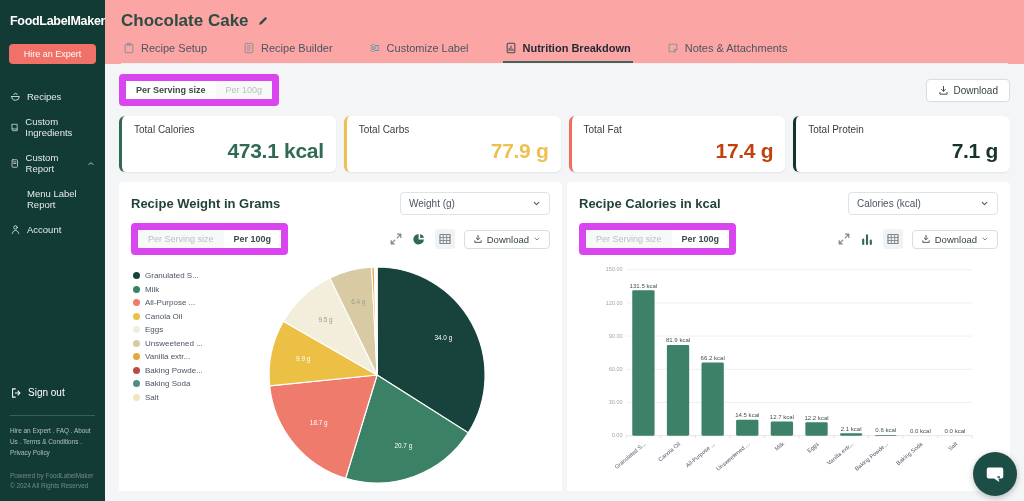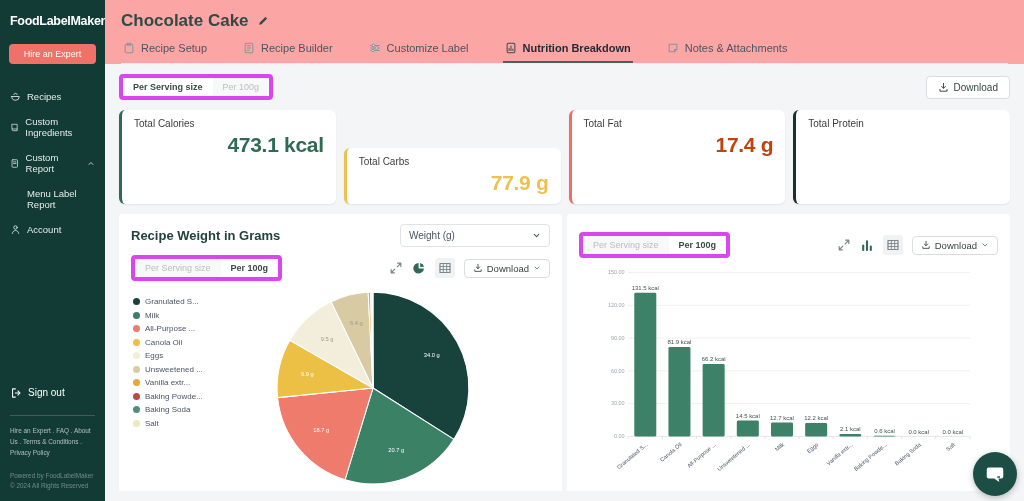--- a/index.html
+++ b/index.html
@@ -31,21 +31,21 @@
   .pencil { width:12px; height:12px; color:#2e4b44; cursor:pointer; }
   .tabs { display:flex; gap:32px; margin-top:11px; border-bottom:1px solid #eceef0; }
   .tab { display:flex; align-items:center; gap:6px; padding:0 2px 9px; font-size:11px; color:#4b5563; cursor:pointer; }
   .tab .ticon { width:12px; height:12px; display:inline-flex; color:#8a949c; }
   .tab.active { color:#1f2a37; font-weight:bold; box-shadow:inset 0 -2px 0 #46635c; }
   .tab.active .ticon { color:#3c4d49; }
 
   .content { flex:1; min-height:0; padding:10px 14px; display:flex; flex-direction:column; }
   .row1 { display:flex; justify-content:space-between; align-items:center; }
 
-  .segtoggle { display:inline-flex; border:4px solid #d946ef; border-radius:4px; overflow:hidden; background:#f7f8f8; }
+  .segtoggle { display:inline-flex; border:7px solid #d946ef; border-radius:4px; overflow:hidden; background:#f7f8f8; }
   .seg { padding:4px 10px; font-size:9px; color:#b9bfc3; cursor:pointer; white-space:nowrap; }
   .seg.on { background:#fff; color:#3b4b47; font-weight:bold; }
 
   .dl-btn { display:inline-flex; align-items:center; gap:5px; background:#fff; border:1px solid #d9dde0; border-radius:4px; padding:5px 11px; font-size:10px; color:#33433e; cursor:pointer; }
   .dl-btn .dic { width:11px; height:11px; display:inline-flex; color:#33433e; }
 
   .cards { display:grid; grid-template-columns:repeat(4,1fr); gap:8px; margin-top:10px; }
   .card { background:#fff; border-radius:6px; padding:8px 12px 9px; box-shadow:0 1px 2px rgba(0,0,0,.07); border-left:3px solid #a21caf; }
   .card .clabel { font-size:10px; color:#3c3c3c; }
   .card .cvalue { font-size:21px; font-weight:bold; text-align:right; margin-top:4px; letter-spacing:-0.3px; }
@@ -220,30 +220,31 @@
             </span>
           <span>Download</span>
         </div>
       </div>
 
       <div class="cards">
           <div class="card" style="border-left-color: rgb(47, 107, 82);">
             <div class="clabel">Total Calories</div>
             <div class="cvalue" style="color: rgb(47, 107, 82);">473.1 kcal</div>
           </div>
-          <div class="card" style="border-left-color: rgb(236, 193, 79); margin-top: 38px;">
+          <div class="card" style="border-left-color: rgb(236, 193, 79);">
             <div class="clabel">Total Carbs</div>
             <div class="cvalue" style="color: rgb(236, 193, 79);">77.9 g</div>
           </div>
           <div class="card" style="border-left-color: rgb(238, 111, 98);">
             <div class="clabel">Total Fat</div>
             <div class="cvalue" style="color: #c2410c;">17.4 g</div>
           </div>
           <div class="card" style="border-left-color: rgb(23, 51, 45);">
             <div class="clabel">Total Protein</div>
+            <div class="cvalue" style="color: rgb(23, 51, 45);">7.1 g</div>
           </div>
         </div>
 
       <div class="charts">
 
         <div class="panel">
           <div class="panel-head">
             <span class="panel-title">Recipe Weight in Grams</span>
             <div class="pselect">
               <span>Weight (g)</span>
@@ -351,20 +352,31 @@
                 <text x="229.9" y="50.0" text-anchor="middle" font-size="7.2" fill="#9c9a88">6.4 g</text>
                 <path d="M251,130 L244.92,9.15 A121,121 0 0 1 247.96,9.04 Z" fill="#e9a63c" stroke="#ffffff" stroke-width="1.3"></path>
                 <path d="M251,130 L247.96,9.04 A121,121 0 0 1 249.48,9.01 Z" fill="#bb4b42" stroke="#ffffff" stroke-width="1.3"></path>
                 <path d="M251,130 L249.48,9.01 A121,121 0 0 1 250.24,9.00 Z" fill="#4f8e7e" stroke="#ffffff" stroke-width="1.3"></path>
                 <path d="M251,130 L250.24,9.00 A121,121 0 0 1 251.00,9.00 Z" fill="#f0e6c0" stroke="#ffffff" stroke-width="1.3"></path>
               </svg>
           </div>
         </div>
 
         <div class="panel">
+          <div class="panel-head">
+            <span class="panel-title">Recipe Calories in kcal</span>
+            <div class="pselect">
+              <span>Calories (kcal)</span>
+              <span class="chev">
+                  <svg viewBox="0 0 14 14" fill="none" stroke="currentColor" stroke-width="1.2" stroke-linecap="round" stroke-linejoin="round">
+                    <path d="M3.5 5.2L7 8.7l3.5-3.5" stroke-width="1.6"></path>
+                  </svg>
+                </span>
+            </div>
+          </div>
           <div class="panel-toolbar">
             <div class="segtoggle">
                 <span class="seg">Per Serving size</span>
                 <span class="seg on">Per 100g</span>
               </div>
             <div class="tool-right">
               <span class="tico">
                   <svg viewBox="0 0 14 14" fill="none" stroke="currentColor" stroke-width="1.2" stroke-linecap="round" stroke-linejoin="round">
                     <path d="M8.6 2.2h3.2v3.2M5.4 11.8H2.2V8.6M11.5 2.5L8.2 5.8M2.5 11.5l3.3-3.3"></path>
                   </svg>

